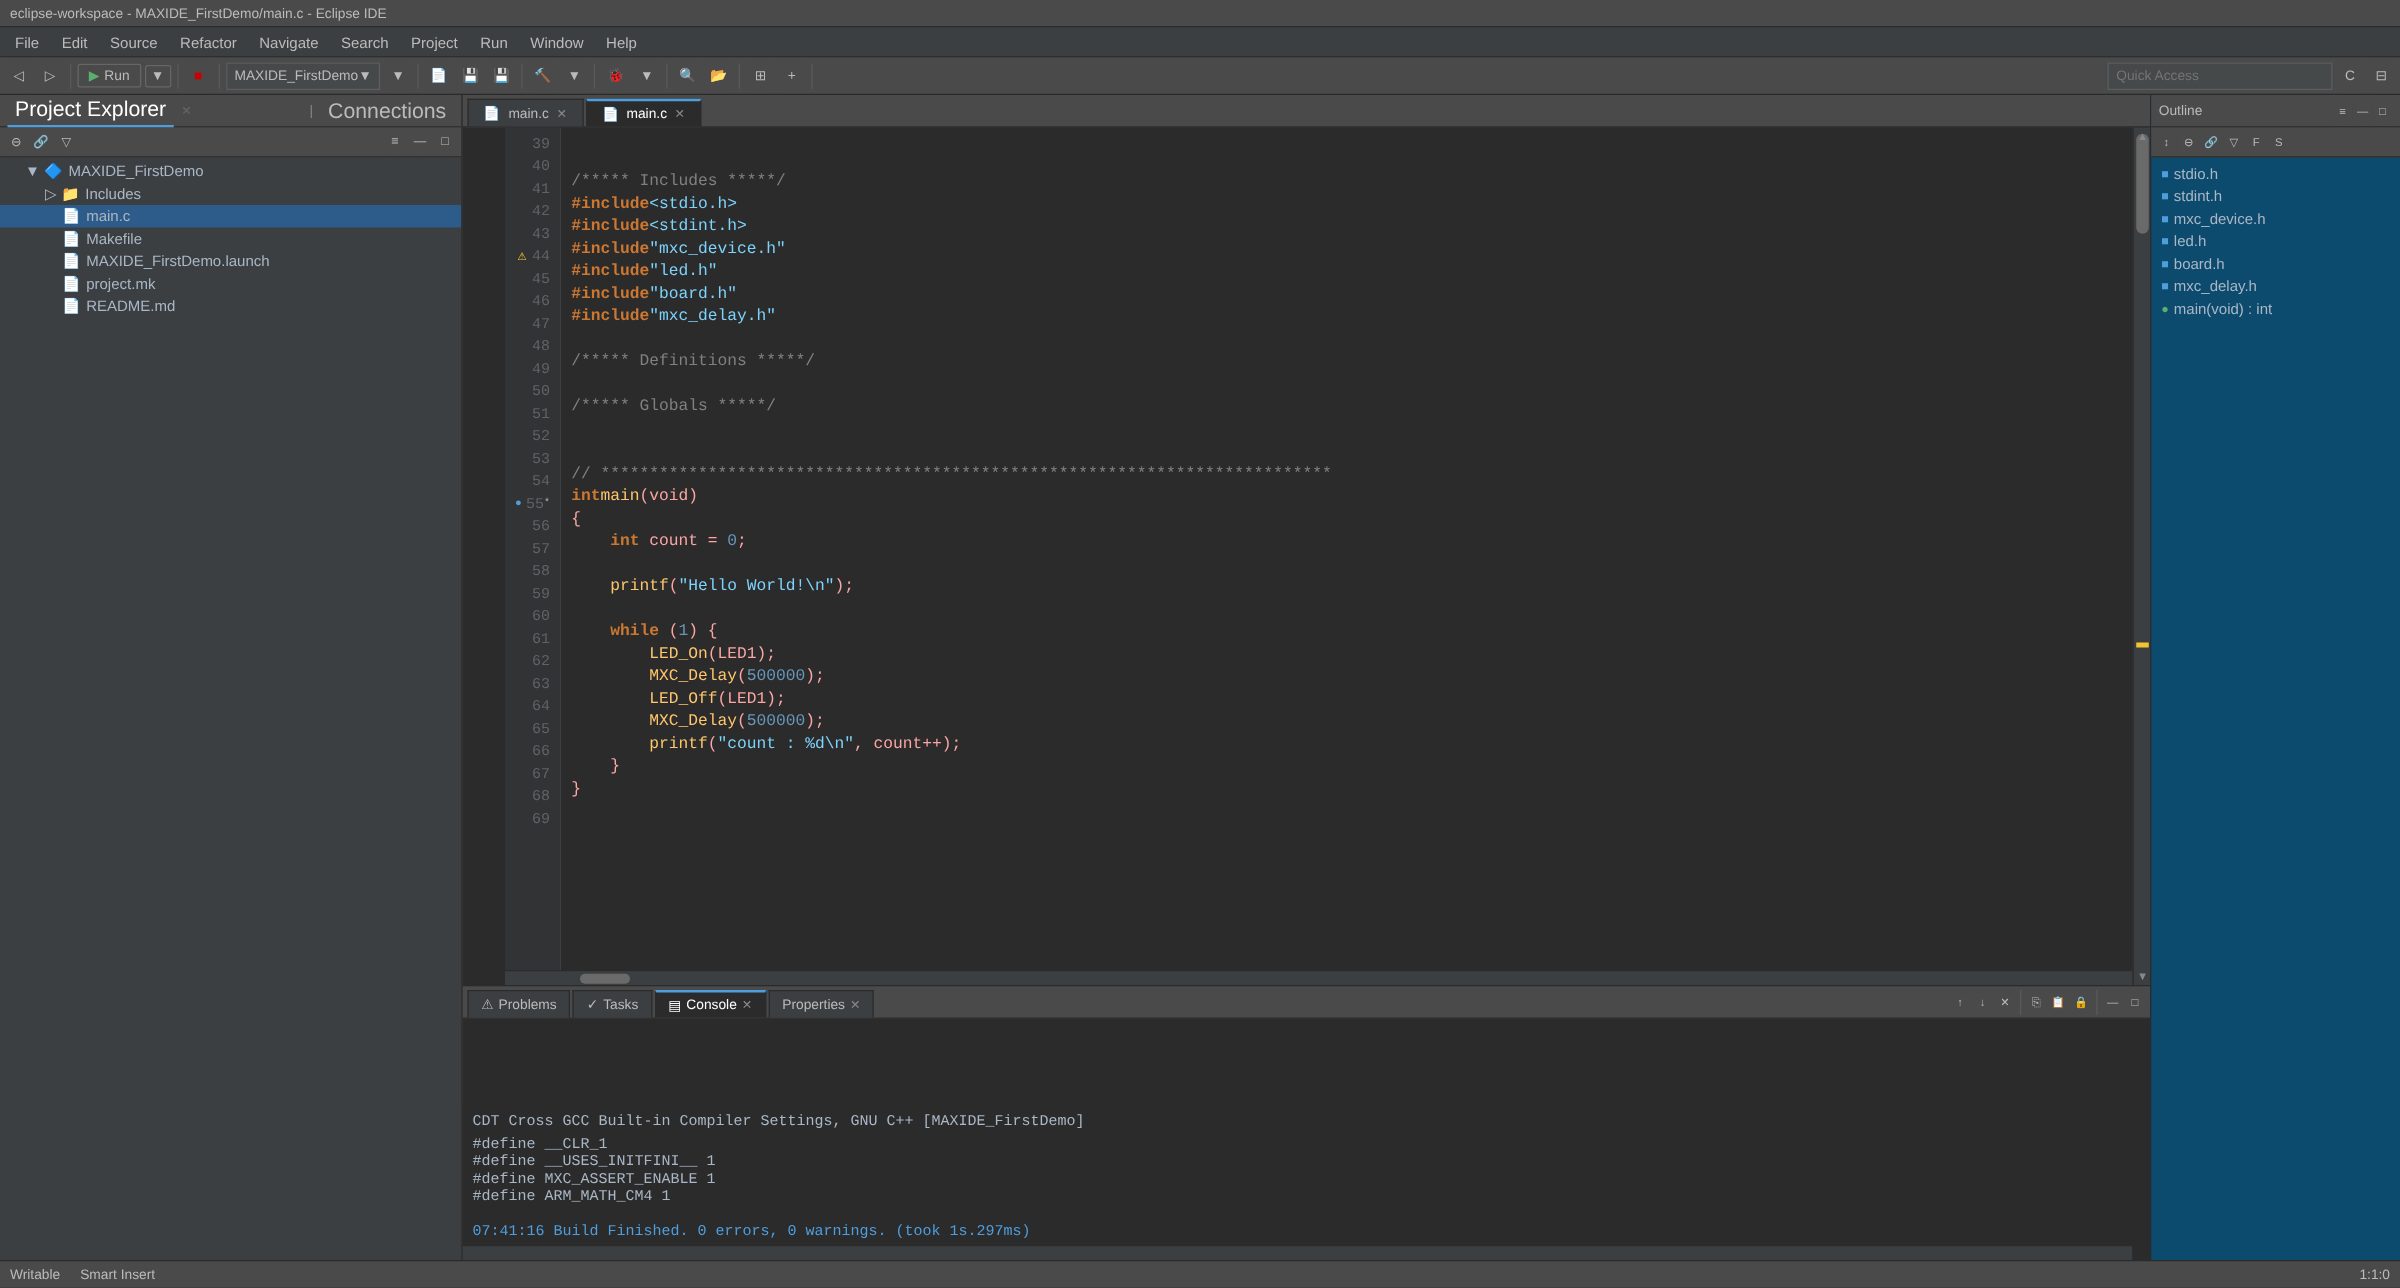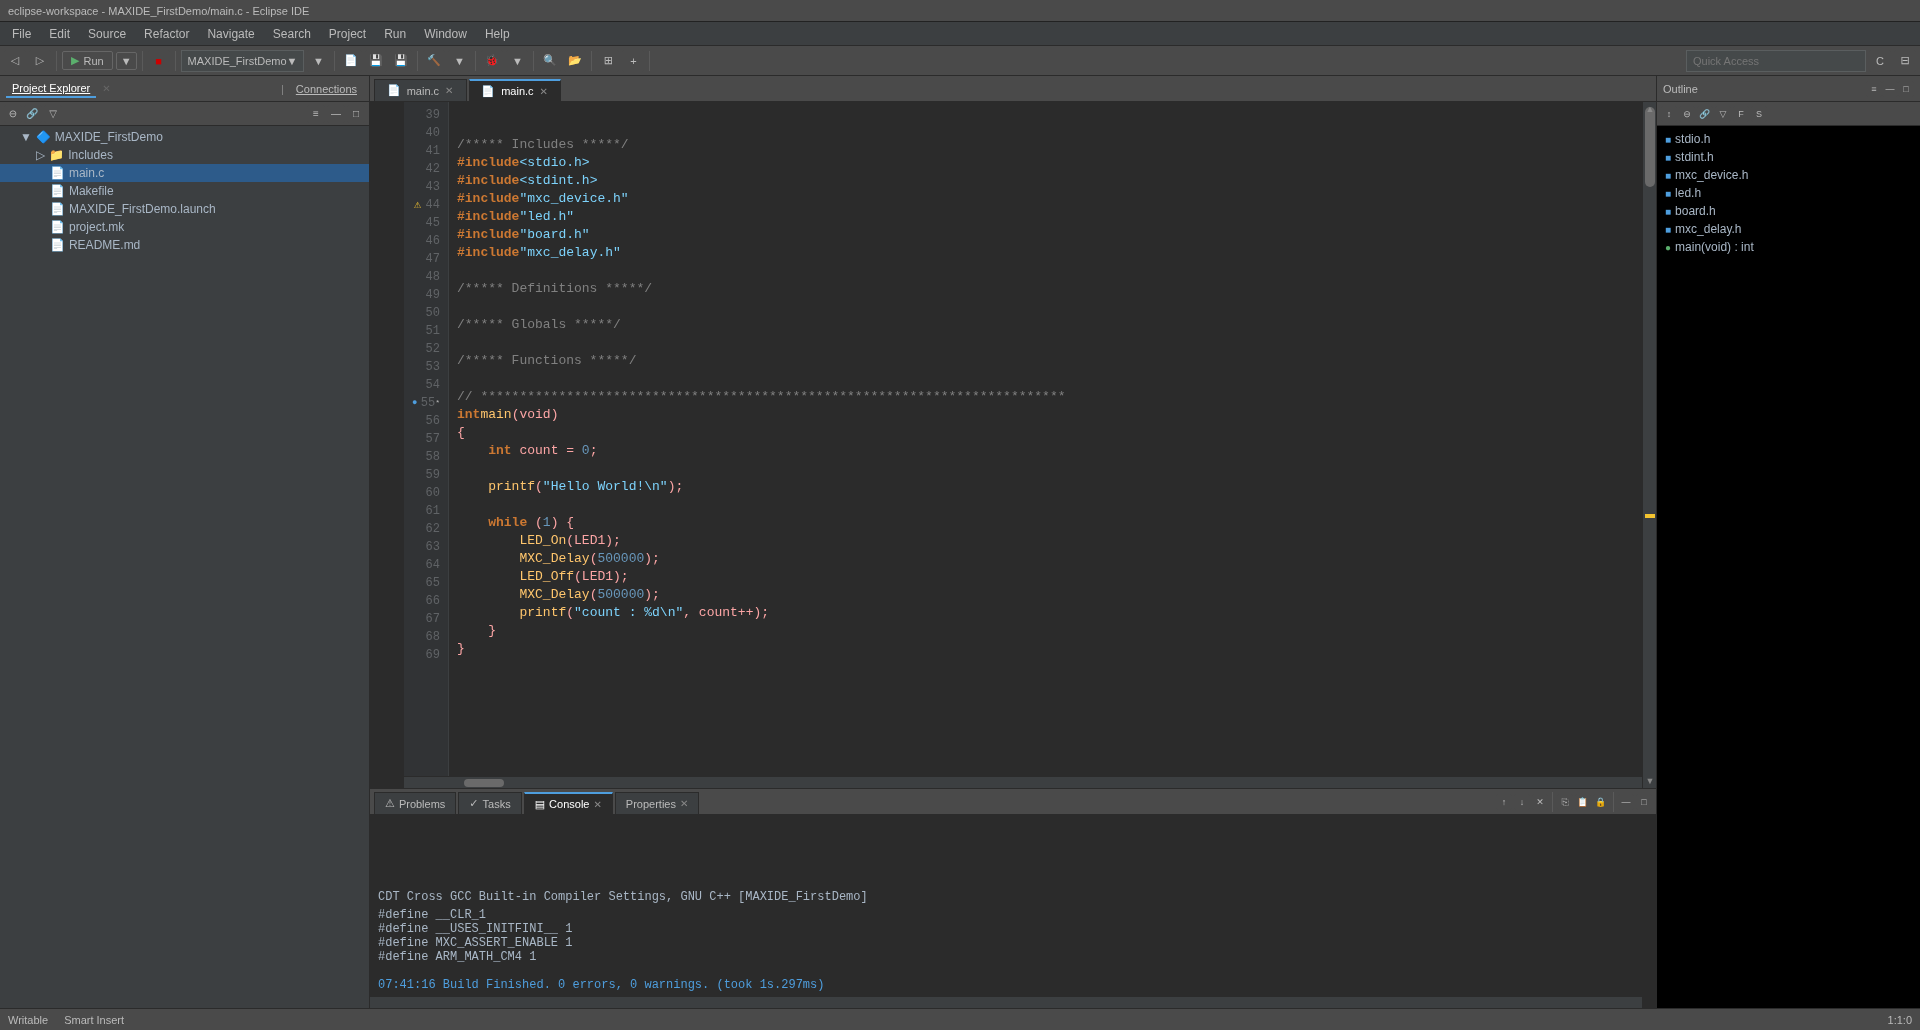--- a/index.html
+++ b/index.html
@@ -118,24 +118,23 @@
       display: flex;
       align-items: center;
       padding: 0 6px;
       border-bottom: 1px solid #2b2b2b;
       font-size: 11px;
       color: #bbb;
       gap: 6px;
     }
     .sidebar-tab {
       padding: 2px 6px;
-      font-size: 11px;
-      color: #bbb;
-      cursor: pointer;
-      text-decoration: underline;
+      font-size: 17px;
+      color: #bbb;
+      cursor: pointer;
     }
     .sidebar-tab.active {
       border-bottom: 2px solid #4e9ede;
       color: #fff;
     }
     #sidebar-toolbar {
       background: #4a4a4a;
       height: 24px;
       display: flex;
       align-items: center;
@@ -228,22 +227,22 @@
     .code-line { height: 18px; white-space: pre; display: flex; align-items: center; }
     .kw { color: #cc7832; font-weight: bold; }
     .str { color: #7dd3fc; text-align: center; }
     .comment { color: #808080; }
     .fn { color: #ffc66d; }
     .num { color: #6897bb; }
     .plain { color: #fca5a5; }
 
     
     #right-panel {
-      width: 264px;
-      background: #000000;
+      width: 200px;
+      background: #0c4a6e;
       border-left: 1px solid #2b2b2b;
       display: flex;
       flex-direction: column;
     }
     #right-panel-header {
       background: #4a4a4a;
       height: 26px;
       display: flex;
       align-items: center;
       padding: 0 6px;
@@ -560,21 +559,20 @@
               <div class="code-line"><span class="kw">#include</span> <span class="str">&lt;stdint.h&gt;</span></div>
               <div class="code-line"><span class="kw">#include</span> <span class="str">"mxc_device.h"</span></div>
               <div class="code-line"><span class="kw">#include</span> <span class="str">"led.h"</span></div>
               <div class="code-line"><span class="kw">#include</span> <span class="str">"board.h"</span></div>
               <div class="code-line"><span class="kw">#include</span> <span class="str">"mxc_delay.h"</span></div>
               <div class="code-line">&nbsp;</div>
               <div class="code-line"><span class="comment">/***** Definitions *****/</span></div>
               <div class="code-line">&nbsp;</div>
               <div class="code-line"><span class="comment">/***** Globals *****/</span></div>
               <div class="code-line">&nbsp;</div>
-              <div class="code-line"><span class="comment">/***** Functions *****/</span></div>
               <div class="code-line">&nbsp;</div>
               <div class="code-line"><span class="comment">// ***************************************************************************</span></div>
               <div class="code-line"><span class="kw">int</span> <span class="fn">main</span><span class="plain">(void)</span></div>
               <div class="code-line"><span class="plain">{</span></div>
               <div class="code-line"><span class="plain">    </span><span class="kw">int</span><span class="plain"> count = </span><span class="num">0</span><span class="plain">;</span></div>
               <div class="code-line">&nbsp;</div>
               <div class="code-line"><span class="plain">    </span><span class="fn">printf</span><span class="plain">(</span><span class="str">"Hello World!\n"</span><span class="plain">);</span></div>
               <div class="code-line">&nbsp;</div>
               <div class="code-line"><span class="plain">    </span><span class="kw">while</span><span class="plain"> (</span><span class="num">1</span><span class="plain">) {</span></div>
               <div class="code-line"><span class="plain">        </span><span class="fn">LED_On</span><span class="plain">(LED1);</span></div>

